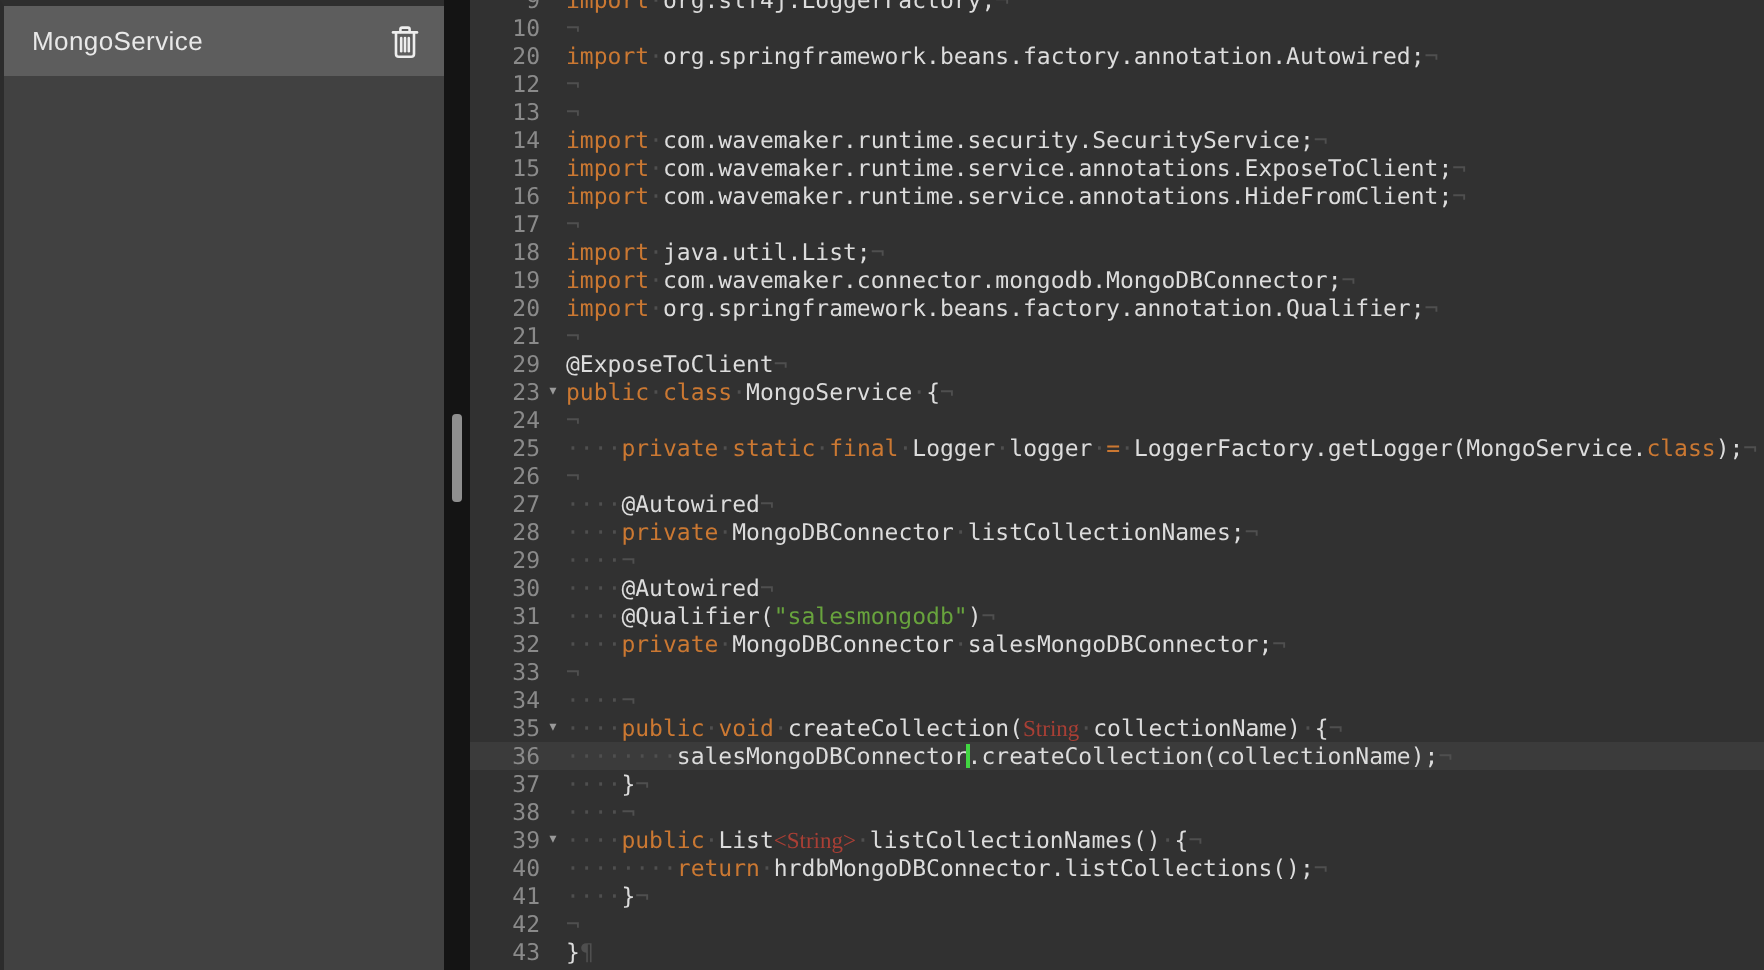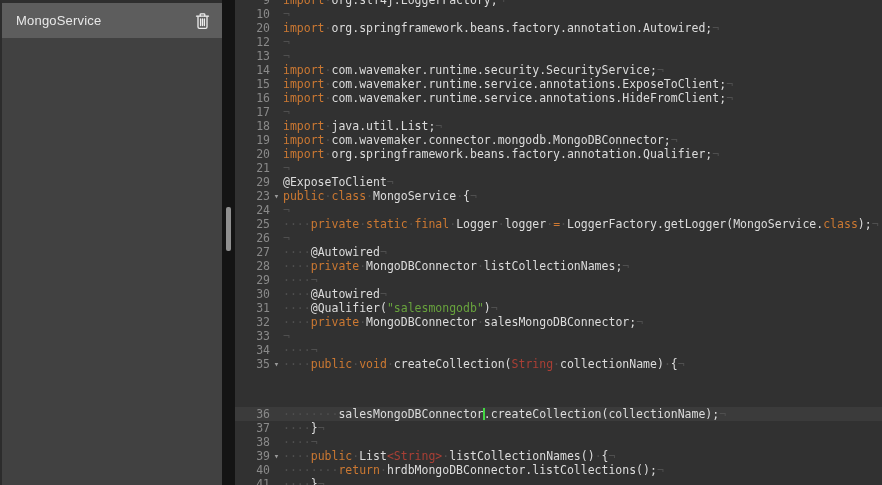--- a/index.html
+++ b/index.html
@@ -29,32 +29,32 @@
     width:13px;flex:0 0 13px;height:100%;background:#141414;position:relative;
   }
   .divider .thumb{
     position:absolute;left:4px;top:207px;width:5px;height:44px;
     background:#8f8f8f;border-radius:2px;
   }
   
   .editor{flex:1;height:100%;overflow:hidden;position:relative;background:#313131;}
   .lines{margin-top:-7px;}
   .line{display:flex;height:14px;line-height:14px;font-size:11.5px;white-space:pre;}
-  .line.active{background:#3b3b3b;margin-top:36px;}
+  .line.active{background:#3b3b3b;}
   .ln{
     width:48px;flex:0 0 48px;display:flex;justify-content:flex-end;
     color:#8a8a8a;user-select:none;
   }
   .ln .num{text-align:right;}
   .ln .fold{width:13px;color:#9a9a9a;font-size:9px;line-height:14px;text-align:center;}
   .code{flex:1;color:#dcdcdc;}
   .tok-k{color:#cb7832;}
   .tok-t{color:#dcdcdc;}
   .tok-s{color:#68a33d;}
-  .tok-r{color:#a93f35;}
+  .tok-r{color:#a93f35;font-family:Liberation Serif, serif;}
   .tok-w{color:#4f4f4f;}
   .caret{
     display:inline-block;width:2px;height:12px;background:#42d742;
     margin:0 -1px;vertical-align:middle;position:relative;top:-1px;
   }
 </style>
 </head>
 <body>
 
 <div id="app">

